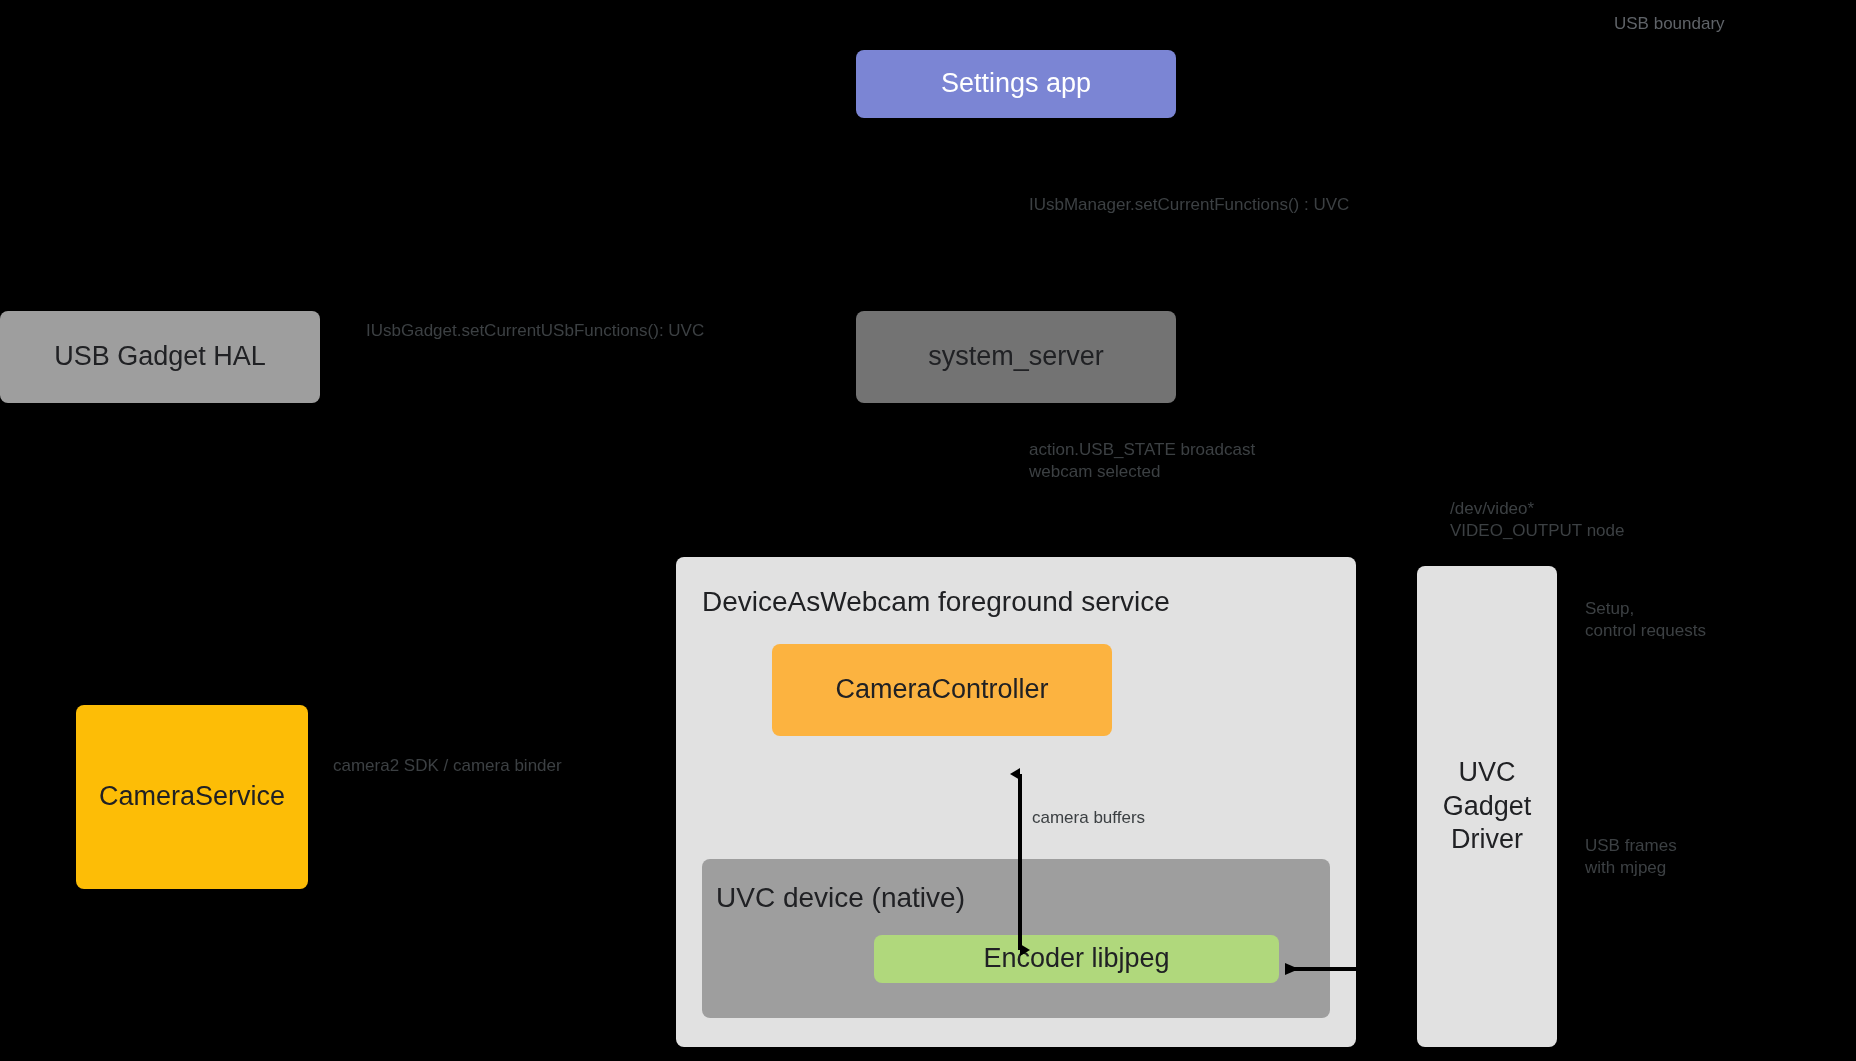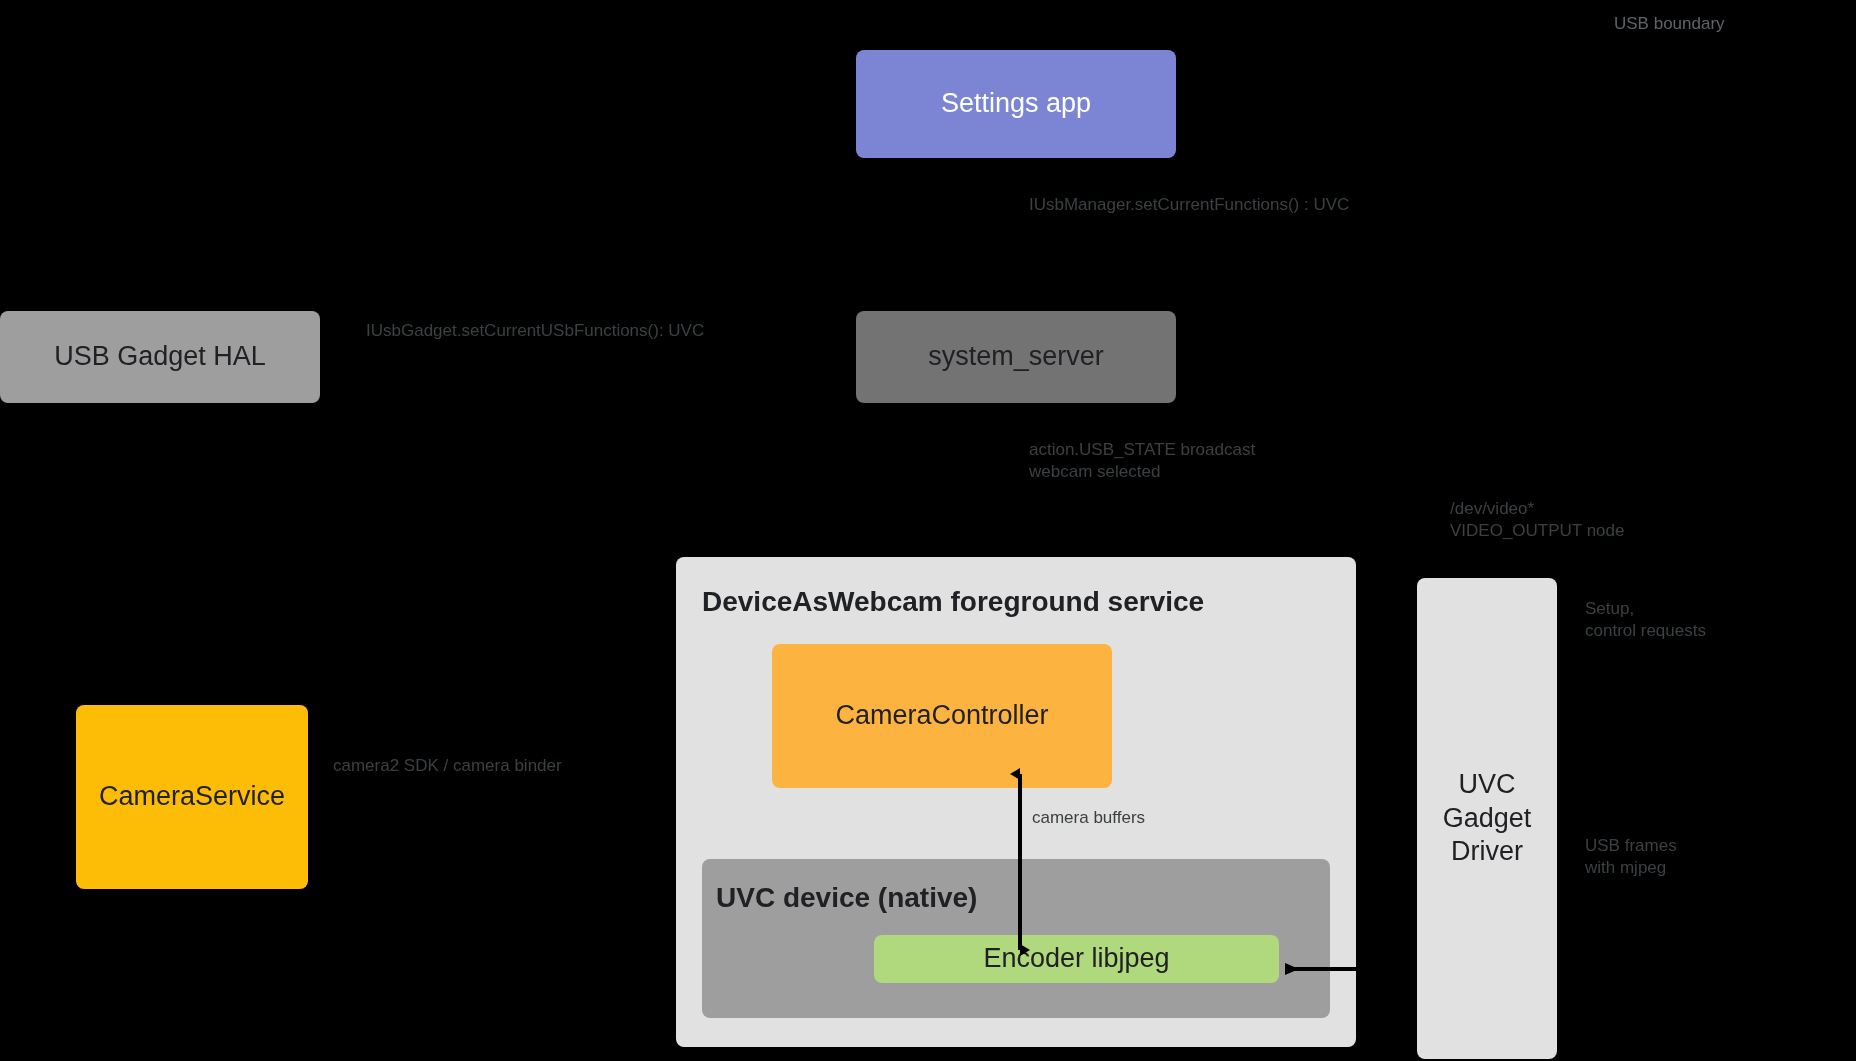--- a/index.html
+++ b/index.html
@@ -34,49 +34,49 @@
     color: #3c4043;
     font-size: 17px;
     line-height: 1.32;
     white-space: pre-line;
   }
   .label.dim {
     color: #5f6368;
   }
   .hdr {
     position: absolute;
-    font-weight: bold;
+    font-weight: normal;
     color: #202124;
     font-size: 28px;
   }
   .arrow-svg {
     position: absolute;
     overflow: visible;
   }
 
   
-  #settings-app     { left: 856px; top: 50px;  width: 320px; height: 108px;
+  #settings-app     { left: 856px; top: 50px;  width: 320px; height: 68px;
                       background: #7b85d4; color: #ffffff; }
   #usb-gadget-hal   { left: 0px;   top: 311px; width: 320px; height: 92px;
                       background: #9e9e9e; }
   #system-server    { left: 856px; top: 311px; width: 320px; height: 92px;
                       background: #737373; }
   #camera-service   { left: 76px;  top: 705px; width: 232px; height: 184px;
                       background: #fdbd06; }
   #uvc-gadget-driver{ left: 1417px;top: 566px; width: 140px; height: 481px;
-                      background: #e1e1e1; flex-direction: column; margin-top: 12px; }
+                      background: #e1e1e1; flex-direction: column; }
 
   #daw-service {
     position: absolute;
     left: 676px; top: 557px; width: 680px; height: 490px;
     background: #e1e1e1; border-radius: 8px;
   }
   #daw-title { left: 702px; top: 586px; }
 
-  #camera-controller { left: 772px; top: 644px; width: 340px; height: 144px;
+  #camera-controller { left: 772px; top: 644px; width: 340px; height: 92px;
                        background: #fcb340; }
 
   #uvc-device {
     position: absolute;
     left: 702px; top: 859px; width: 628px; height: 159px;
     background: #9e9e9e; border-radius: 8px;
   }
   #uvc-device-title { left: 716px; top: 882px; }
 
   #encoder-libjpeg { left: 874px; top: 935px; width: 405px; height: 48px;

